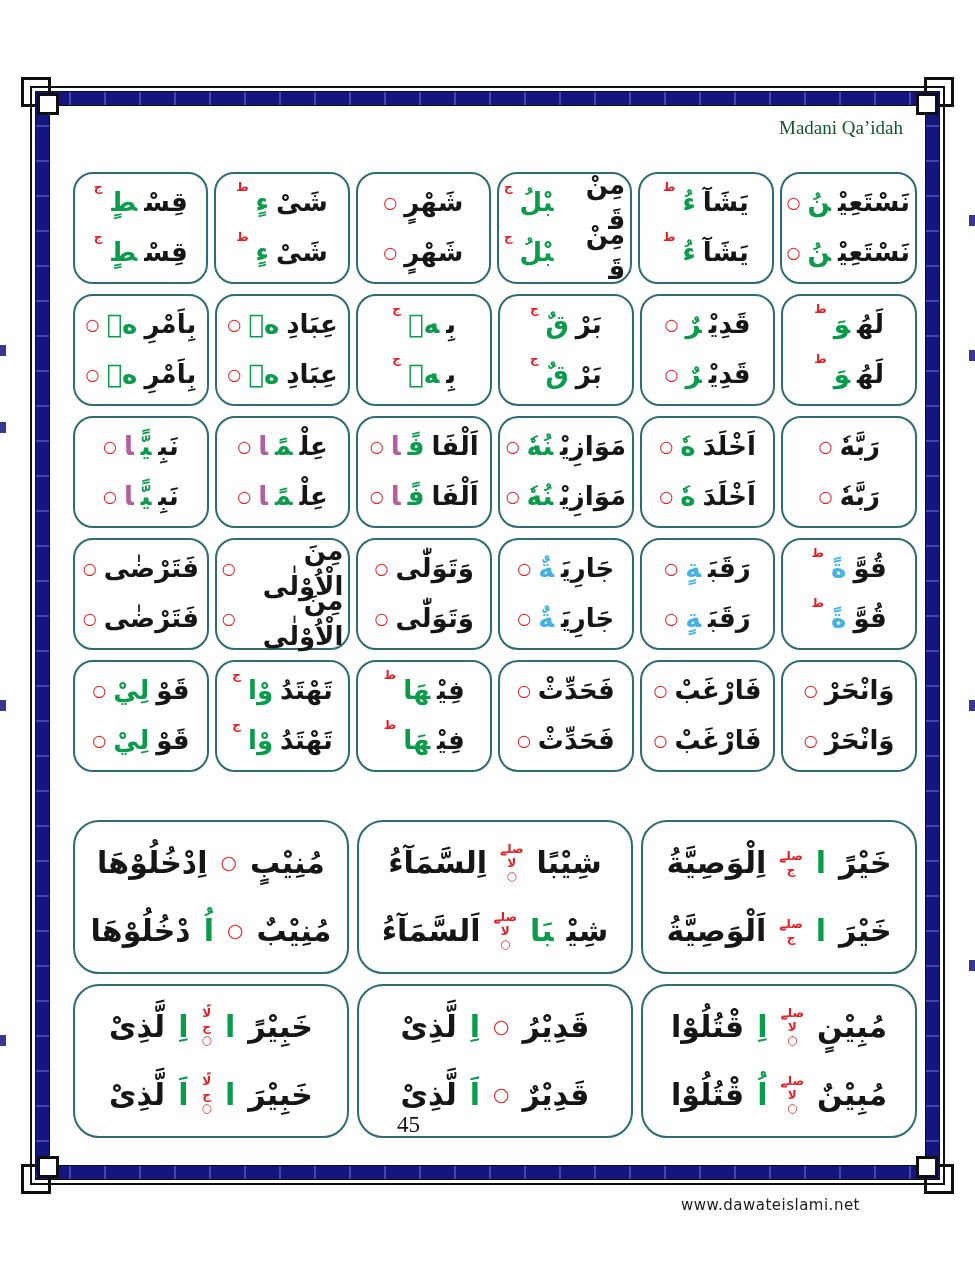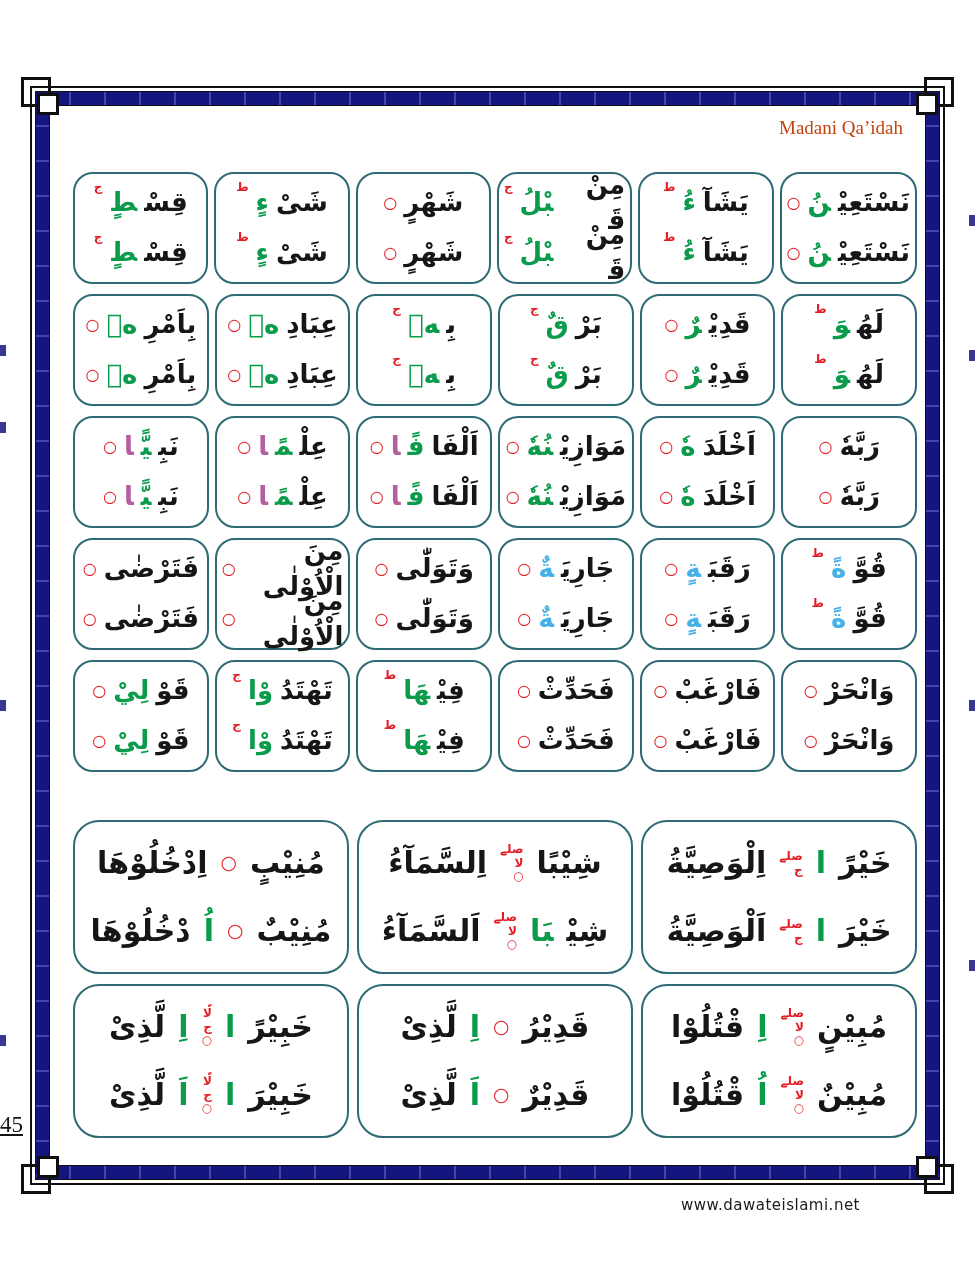--- a/index.html
+++ b/index.html
@@ -27,26 +27,26 @@
   .corner .sq{position:absolute;border:3px solid #0f0f0f;}
   .corner .s1{width:24px;height:24px;}
   .corner .s2{width:16px;height:16px;background:#fff;}
   .corner.tl{left:-9px;top:-9px;}  .corner.tl .s1{left:0;top:0;}   .corner.tl .s2{left:16px;top:16px;}
   .corner.tr{right:-9px;top:-9px;} .corner.tr .s1{right:0;top:0;}  .corner.tr .s2{right:16px;top:16px;}
   .corner.bl{left:-9px;bottom:-9px;}  .corner.bl .s1{left:0;bottom:0;}  .corner.bl .s2{left:16px;bottom:16px;}
   .corner.br{right:-9px;bottom:-9px;} .corner.br .s1{right:0;bottom:0;} .corner.br .s2{right:16px;bottom:16px;}
   .edge-tick{position:absolute;width:6px;height:11px;background:var(--navy);opacity:.85;}
   
   .header-title{
-    position:absolute;top:117px;right:72px;color:#c2410c;
+    position:absolute;top:117px;right:72px;color:#14532d;
     font-family:"Liberation Serif","DejaVu Serif",serif;font-size:19px;
   }
   .page-number{
-    position:absolute;top:1112px;left:0;width:817px;text-align:left;color:#141414;
-    font-family:"Liberation Serif","DejaVu Serif",serif;font-size:23px;text-decoration:underline;
+    position:absolute;top:1112px;left:0;width:817px;text-align:center;color:#141414;
+    font-family:"Liberation Serif","DejaVu Serif",serif;font-size:23px;
   }
   .footer-url{
     position:absolute;top:1196px;left:460px;width:400px;text-align:right;
     color:#1c1c1c;font-size:15px;letter-spacing:.5px;
   }
   
   .grid{position:absolute;left:73px;top:172px;width:844px;}
   .row{display:grid;grid-template-columns:repeat(6,1fr);gap:6px;direction:rtl;margin-bottom:10px;}
   .row.wide{grid-template-columns:repeat(3,1fr);gap:8px;margin-bottom:10px;}
   .row.first-wide{margin-top:48px;}
@@ -60,21 +60,21 @@
     direction:rtl;display:flex;align-items:center;justify-content:center;gap:7px;
     font-size:26px;font-weight:bold;color:var(--k);line-height:1.35;height:46px;
   }
   .row.wide .line{font-size:30px;gap:13px;height:62px;}
   .c-k{color:var(--k);} .c-g{color:var(--g);} .c-r{color:var(--r);}
   .c-b{color:var(--b);} .c-p{color:var(--p);}
   .mark{
     color:var(--r);font-size:12px;font-weight:bold;line-height:1.15;
     white-space:pre-line;text-align:center;align-self:flex-start;margin-top:1px;
   }
-  .row.wide .mark{font-size:12px;align-self:center;text-align:right;}
+  .row.wide .mark{font-size:12px;align-self:center;}
   .circ{font-size:16px;font-weight:bold;color:var(--r);}
   .row.wide .circ{font-size:19px;}
 </style>
 </head>
 <body>
 
 <div class="frame">
   <div class="outer-line"></div>
   <div class="band top"></div>
   <div class="band bottom"></div>

